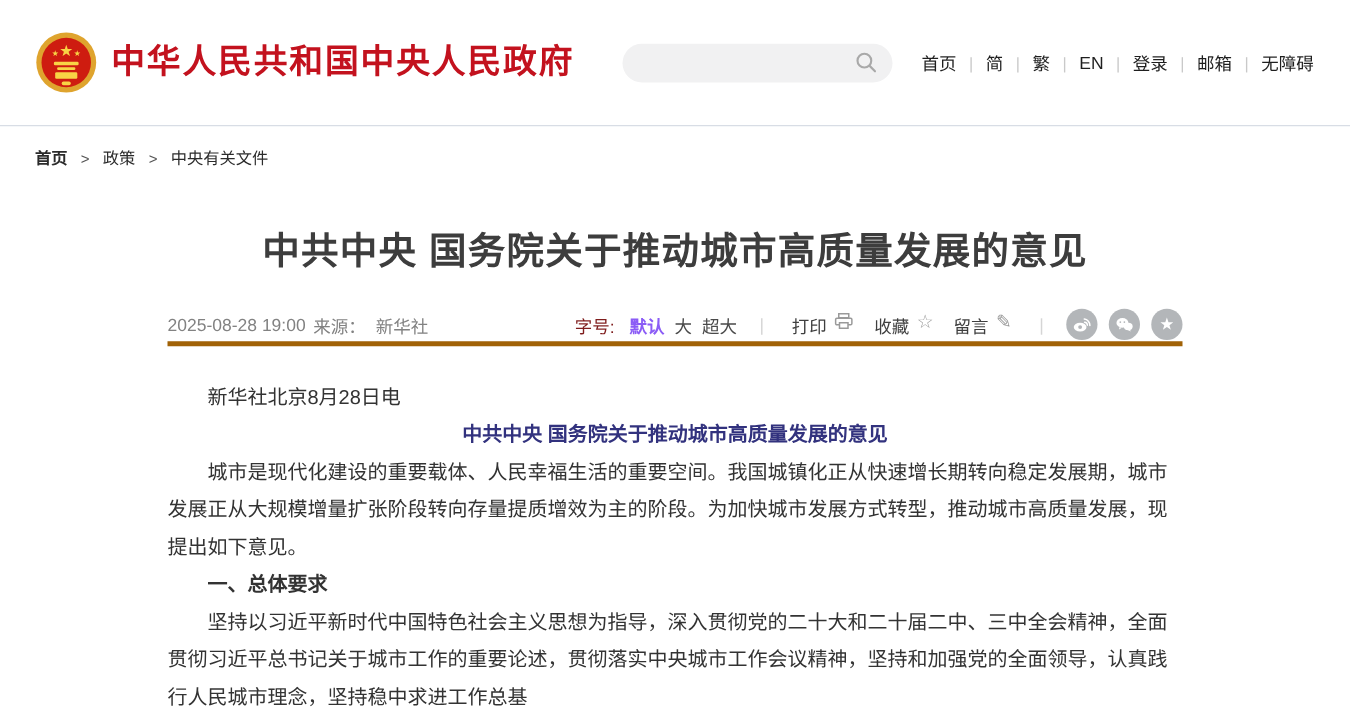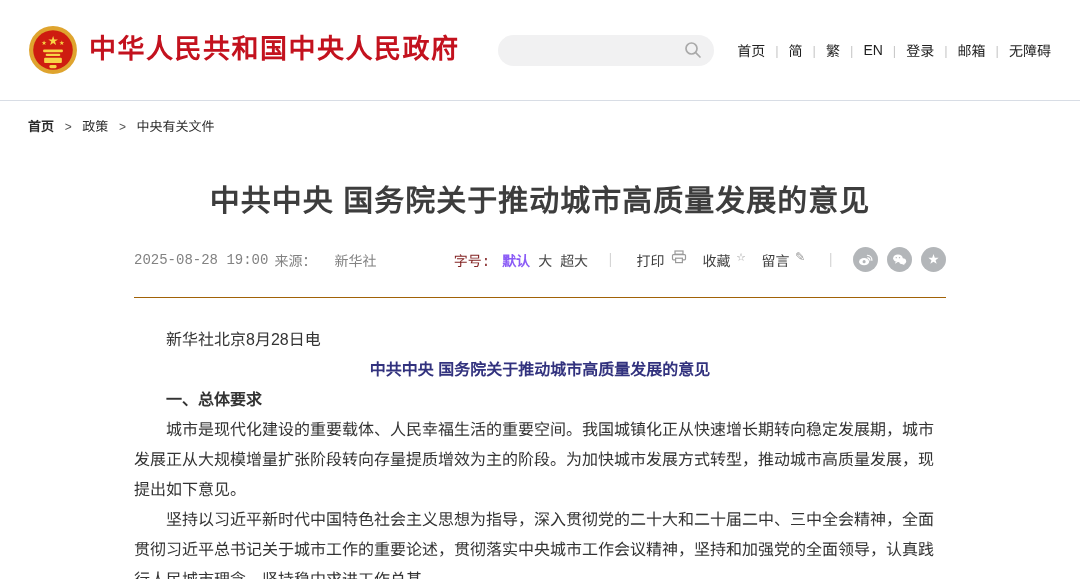--- a/index.html
+++ b/index.html
@@ -53,26 +53,25 @@
 
   
   .article { width: 812px; margin: 0 auto; }
   .page-title {
     margin: 35px 0 27px; text-align: center;
     font-size: 30px; font-weight: bold; color: #3d3d3d;
     letter-spacing: 1px;
   }
   .meta-row {
     display: flex; justify-content: space-between; align-items: center;
-    padding-bottom: 25px; border-bottom: 1px solid #a16207;
+    padding-bottom: 1px; border-bottom: 4px solid #a16207;
     font-size: 14px;
-    font-family: Liberation Mono, monospace;
   }
   .meta-left { color: #828282; display: flex; align-items: center; gap: 6px; }
-  .meta-left .src-name { margin-left: 12px; cursor: pointer; }
+  .meta-left .src-name { margin-left: 2px; cursor: pointer; }
   .meta-right { display: flex; align-items: center; color: #4a4a4a; }
   .fs-label { color: #7f1d1d; margin-right: 8px; }
   .fs-opt { margin: 0 4px; cursor: pointer; }
   .fs-opt.active { color: #8b5cf6; font-weight: bold; }
   .v-div { color: #d5d5d5; margin: 0 14px; }
   .tool { display: inline-flex; align-items: flex-start; gap: 6px; cursor: pointer; margin: 0 8px; color: #3f3f3f; }
   .tool .glyph { color: #9a9a9a; font-size: 15px; line-height: 1; }
   .tool svg { display: block; }
   .share-wrap { display: inline-flex; align-items: center; gap: 9px; margin-left: 4px; }
   .share-icon {
@@ -215,17 +214,17 @@
             <polygon points="11,4 12.65,8.73 17.66,8.84 13.66,11.87 15.11,16.66 11,13.8 6.89,16.66 8.34,11.87 4.34,8.84 9.35,8.73" fill="#ffffff"></polygon>
           </svg>
         </span>
       </span>
     </div>
   </div>
 
   <div class="body-text">
     <p class="indent">新华社北京8月28日电</p>
     <p class="doc-title">中共中央 国务院关于推动城市高质量发展的意见</p>
+    <p class="indent para">城市是现代化建设的重要载体、人民幸福生活的重要空间。我国城镇化正从快速增长期转向稳定发展期，城市发展正从大规模增量扩张阶段转向存量提质增效为主的阶段。为加快城市发展方式转型，推动城市高质量发展，现提出如下意见。</p>
     <p class="indent section-heading">一、总体要求</p>
-    <p class="indent para">城市是现代化建设的重要载体、人民幸福生活的重要空间。我国城镇化正从快速增长期转向稳定发展期，城市发展正从大规模增量扩张阶段转向存量提质增效为主的阶段。为加快城市发展方式转型，推动城市高质量发展，现提出如下意见。</p>
     <p class="indent para">坚持以习近平新时代中国特色社会主义思想为指导，深入贯彻党的二十大和二十届二中、三中全会精神，全面贯彻习近平总书记关于城市工作的重要论述，贯彻落实中央城市工作会议精神，坚持和加强党的全面领导，认真践行人民城市理念，坚持稳中求进工作总基</p>
   </div>
 </main>
 
 </body></html>

